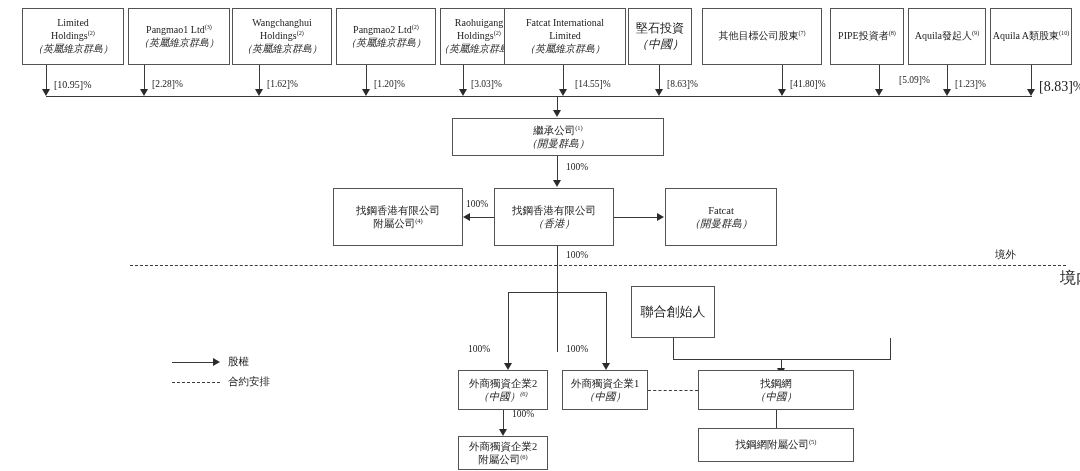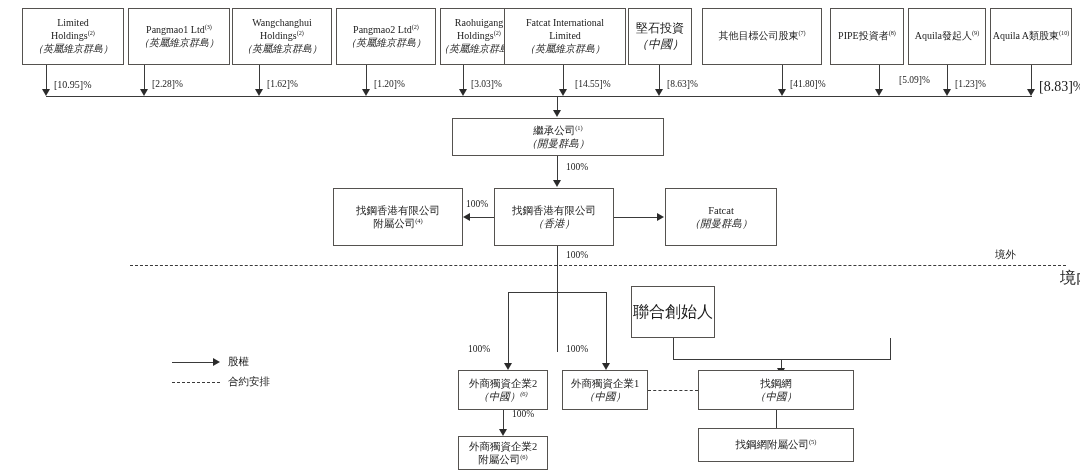--- a/index.html
+++ b/index.html
@@ -233,21 +233,21 @@
   <div class="region-label" style="left:1060px; top:268px; font-size:16px;">境內</div>
 
   <div class="hline" style="left:508px; top:292px; width:99px;"></div>
   <div class="vline" style="left:508px; top:292px; height:73px;"></div>
   <div class="arrow-down" style="left:504px; top:363px;"></div>
   <div class="vline" style="left:606px; top:292px; height:73px;"></div>
   <div class="arrow-down" style="left:602px; top:363px;"></div>
   <div class="pct" style="left:468px; top:344px; font-size:9.5px;">100%</div>
   <div class="pct" style="left:566px; top:344px; font-size:9.5px;">100%</div>
 
-  <div class="box" style="left:631px; top:286px; width:84px; height:52px; font-size:16px;">
+  <div class="box" style="left:631px; top:286px; width:84px; height:52px; font-size:13px;">
     <span class="ln">聯合創始人</span>
   </div>
 
 
   <div class="vline" style="left:673px; top:338px; height:21px;"></div>
   <div class="vline" style="left:890px; top:338px; height:21px;"></div>
   <div class="hline" style="left:673px; top:359px; width:218px;"></div>
   <div class="vline" style="left:781px; top:359px; height:11px;"></div>
   <div class="arrow-down" style="left:777px; top:368px;"></div>
 

